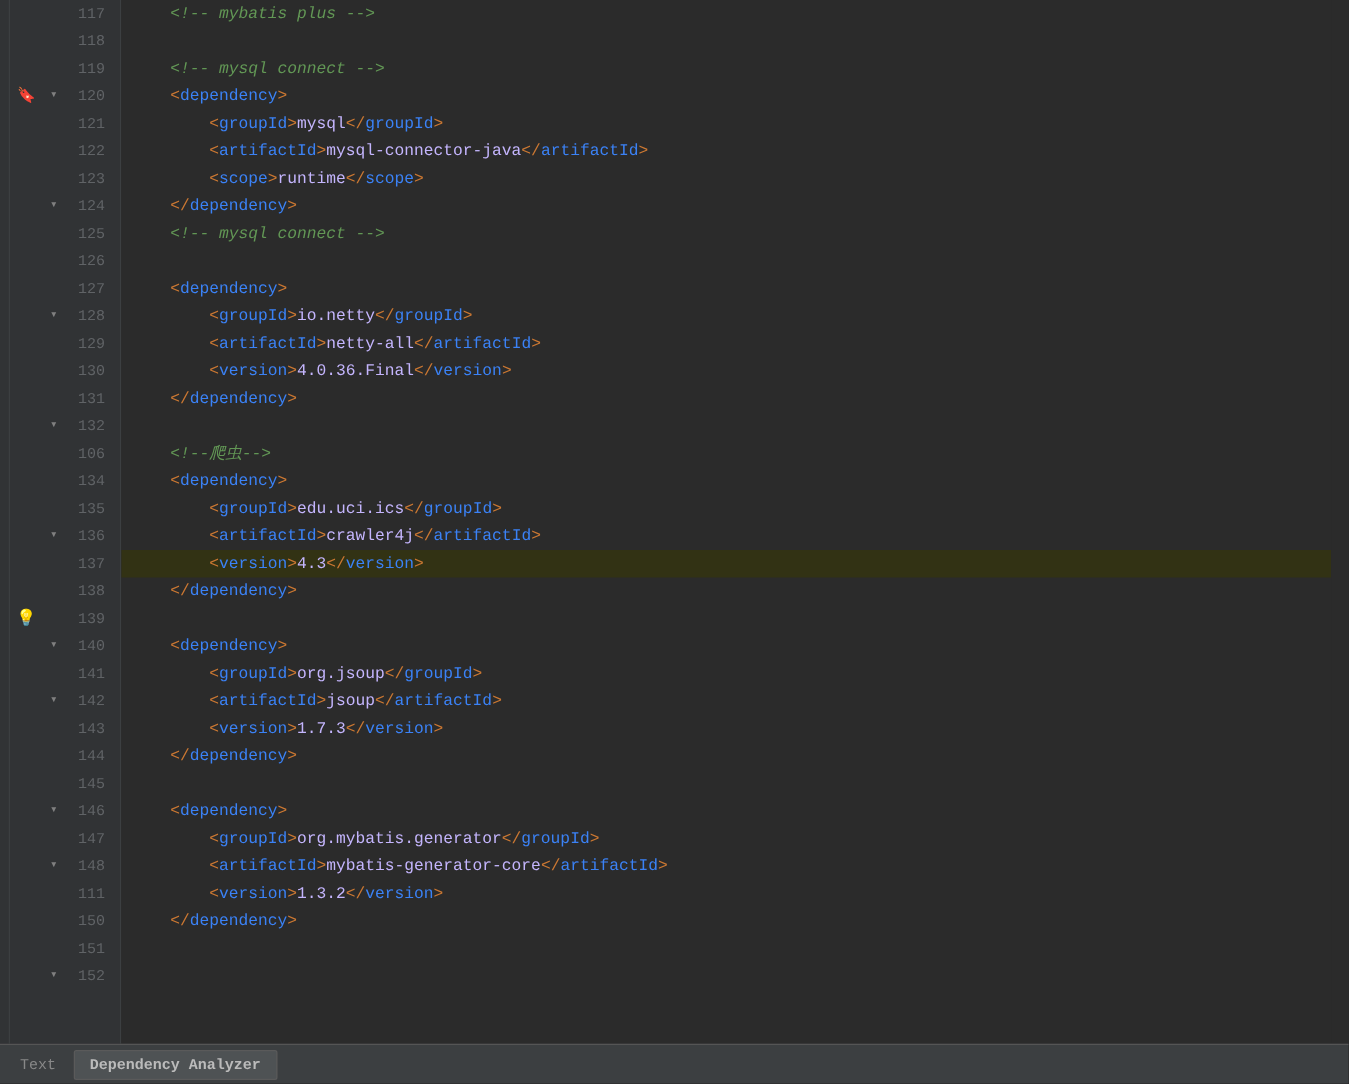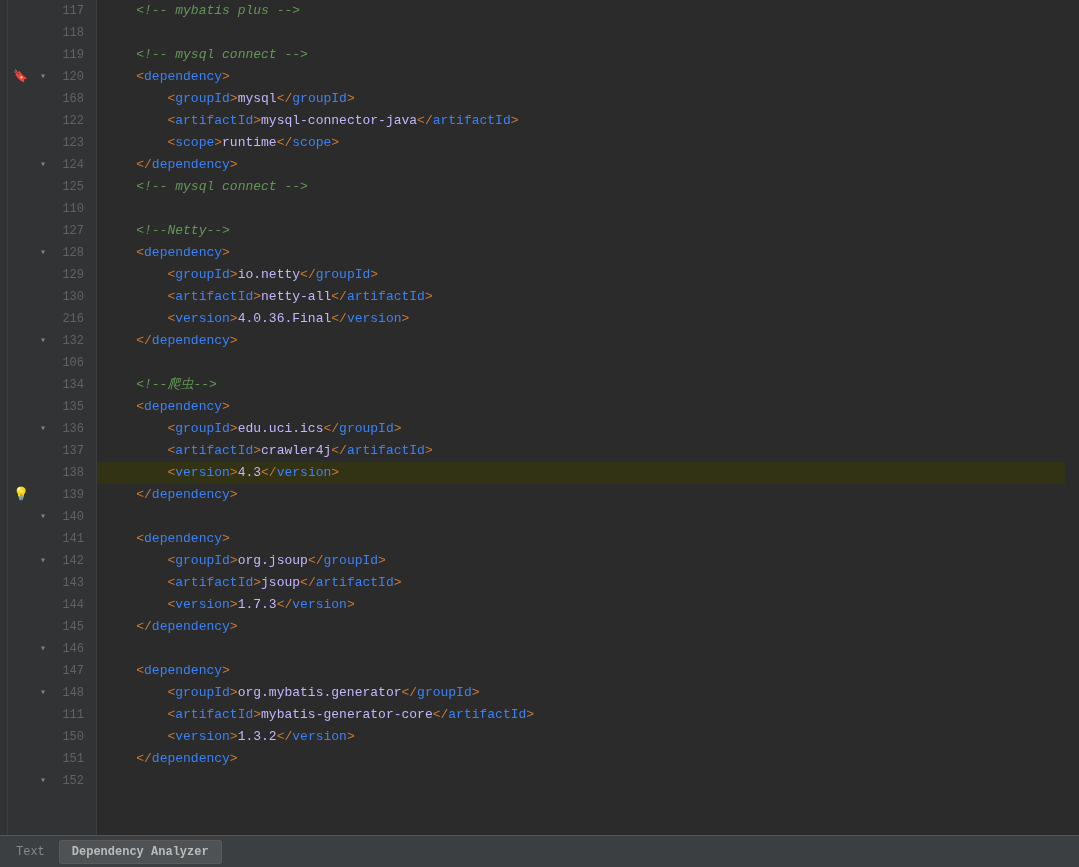--- a/index.html
+++ b/index.html
@@ -186,21 +186,21 @@
             <span class="bookmark-icon">🔖</span>
           </div>
           <div class="icon-area">
             <span class="fold-icon">▾</span>
           </div>
           <span class="num">120</span>
         </div>
         <div class="line-number-row">
           <div class="icon-area"></div>
           <div class="icon-area"></div>
-          <span class="num">168</span>
+          <span class="num">121</span>
         </div>
         <div class="line-number-row">
           <div class="icon-area"></div>
           <div class="icon-area"></div>
           <span class="num">122</span>
         </div>
         <div class="line-number-row">
           <div class="icon-area"></div>
           <div class="icon-area"></div>
           <span class="num">123</span>
@@ -213,21 +213,21 @@
           <span class="num">124</span>
         </div>
         <div class="line-number-row">
           <div class="icon-area"></div>
           <div class="icon-area"></div>
           <span class="num">125</span>
         </div>
         <div class="line-number-row">
           <div class="icon-area"></div>
           <div class="icon-area"></div>
-          <span class="num">110</span>
+          <span class="num">126</span>
         </div>
         <div class="line-number-row">
           <div class="icon-area"></div>
           <div class="icon-area"></div>
           <span class="num">127</span>
         </div>
         <div class="line-number-row">
           <div class="icon-area"></div>
           <div class="icon-area">
             <span class="fold-icon">▾</span>
@@ -240,21 +240,21 @@
           <span class="num">129</span>
         </div>
         <div class="line-number-row">
           <div class="icon-area"></div>
           <div class="icon-area"></div>
           <span class="num">130</span>
         </div>
         <div class="line-number-row">
           <div class="icon-area"></div>
           <div class="icon-area"></div>
-          <span class="num">216</span>
+          <span class="num">131</span>
         </div>
         <div class="line-number-row">
           <div class="icon-area"></div>
           <div class="icon-area">
             <span class="fold-icon">▾</span>
           </div>
           <span class="num">132</span>
         </div>
         <div class="line-number-row">
           <div class="icon-area"></div>
@@ -376,21 +376,20 @@
     <div class="code-line">&nbsp;&nbsp;&nbsp;&nbsp;<span class="comment">&lt;!-- mybatis plus --&gt;</span></div>
         <div class="code-line">&nbsp;</div>
         <div class="code-line">&nbsp;&nbsp;&nbsp;&nbsp;<span class="comment">&lt;!-- mysql connect --&gt;</span></div>
         <div class="code-line">&nbsp;&nbsp;&nbsp;&nbsp;<span class="tag-bracket">&lt;</span><span class="tag">dependency</span><span class="tag-bracket">&gt;</span></div>
         <div class="code-line">&nbsp;&nbsp;&nbsp;&nbsp;&nbsp;&nbsp;&nbsp;&nbsp;<span class="tag-bracket">&lt;</span><span class="tag">groupId</span><span class="tag-bracket">&gt;</span><span class="text-content">mysql</span><span class="tag-bracket">&lt;/</span><span class="tag">groupId</span><span class="tag-bracket">&gt;</span></div>
         <div class="code-line">&nbsp;&nbsp;&nbsp;&nbsp;&nbsp;&nbsp;&nbsp;&nbsp;<span class="tag-bracket">&lt;</span><span class="tag">artifactId</span><span class="tag-bracket">&gt;</span><span class="text-content">mysql-connector-java</span><span class="tag-bracket">&lt;/</span><span class="tag">artifactId</span><span class="tag-bracket">&gt;</span></div>
         <div class="code-line">&nbsp;&nbsp;&nbsp;&nbsp;&nbsp;&nbsp;&nbsp;&nbsp;<span class="tag-bracket">&lt;</span><span class="tag">scope</span><span class="tag-bracket">&gt;</span><span class="text-content">runtime</span><span class="tag-bracket">&lt;/</span><span class="tag">scope</span><span class="tag-bracket">&gt;</span></div>
         <div class="code-line">&nbsp;&nbsp;&nbsp;&nbsp;<span class="tag-bracket">&lt;/</span><span class="tag">dependency</span><span class="tag-bracket">&gt;</span></div>
         <div class="code-line">&nbsp;&nbsp;&nbsp;&nbsp;<span class="comment">&lt;!-- mysql connect --&gt;</span></div>
         <div class="code-line">&nbsp;</div>
-        <div class="code-line">&nbsp;&nbsp;&nbsp;&nbsp;<span class="comment">&lt;!--Netty--&gt;</span></div>
         <div class="code-line">&nbsp;&nbsp;&nbsp;&nbsp;<span class="tag-bracket">&lt;</span><span class="tag">dependency</span><span class="tag-bracket">&gt;</span></div>
         <div class="code-line">&nbsp;&nbsp;&nbsp;&nbsp;&nbsp;&nbsp;&nbsp;&nbsp;<span class="tag-bracket">&lt;</span><span class="tag">groupId</span><span class="tag-bracket">&gt;</span><span class="text-content">io.netty</span><span class="tag-bracket">&lt;/</span><span class="tag">groupId</span><span class="tag-bracket">&gt;</span></div>
         <div class="code-line">&nbsp;&nbsp;&nbsp;&nbsp;&nbsp;&nbsp;&nbsp;&nbsp;<span class="tag-bracket">&lt;</span><span class="tag">artifactId</span><span class="tag-bracket">&gt;</span><span class="text-content">netty-all</span><span class="tag-bracket">&lt;/</span><span class="tag">artifactId</span><span class="tag-bracket">&gt;</span></div>
         <div class="code-line">&nbsp;&nbsp;&nbsp;&nbsp;&nbsp;&nbsp;&nbsp;&nbsp;<span class="tag-bracket">&lt;</span><span class="tag">version</span><span class="tag-bracket">&gt;</span><span class="text-content">4.0.36.Final</span><span class="tag-bracket">&lt;/</span><span class="tag">version</span><span class="tag-bracket">&gt;</span></div>
         <div class="code-line">&nbsp;&nbsp;&nbsp;&nbsp;<span class="tag-bracket">&lt;/</span><span class="tag">dependency</span><span class="tag-bracket">&gt;</span></div>
         <div class="code-line">&nbsp;</div>
         <div class="code-line">&nbsp;&nbsp;&nbsp;&nbsp;<span class="comment">&lt;!--爬虫--&gt;</span></div>
         <div class="code-line">&nbsp;&nbsp;&nbsp;&nbsp;<span class="tag-bracket">&lt;</span><span class="tag">dependency</span><span class="tag-bracket">&gt;</span></div>
         <div class="code-line">&nbsp;&nbsp;&nbsp;&nbsp;&nbsp;&nbsp;&nbsp;&nbsp;<span class="tag-bracket">&lt;</span><span class="tag">groupId</span><span class="tag-bracket">&gt;</span><span class="text-content">edu.uci.ics</span><span class="tag-bracket">&lt;/</span><span class="tag">groupId</span><span class="tag-bracket">&gt;</span></div>
         <div class="code-line">&nbsp;&nbsp;&nbsp;&nbsp;&nbsp;&nbsp;&nbsp;&nbsp;<span class="tag-bracket">&lt;</span><span class="tag">artifactId</span><span class="tag-bracket">&gt;</span><span class="text-content">crawler4j</span><span class="tag-bracket">&lt;/</span><span class="tag">artifactId</span><span class="tag-bracket">&gt;</span></div>

